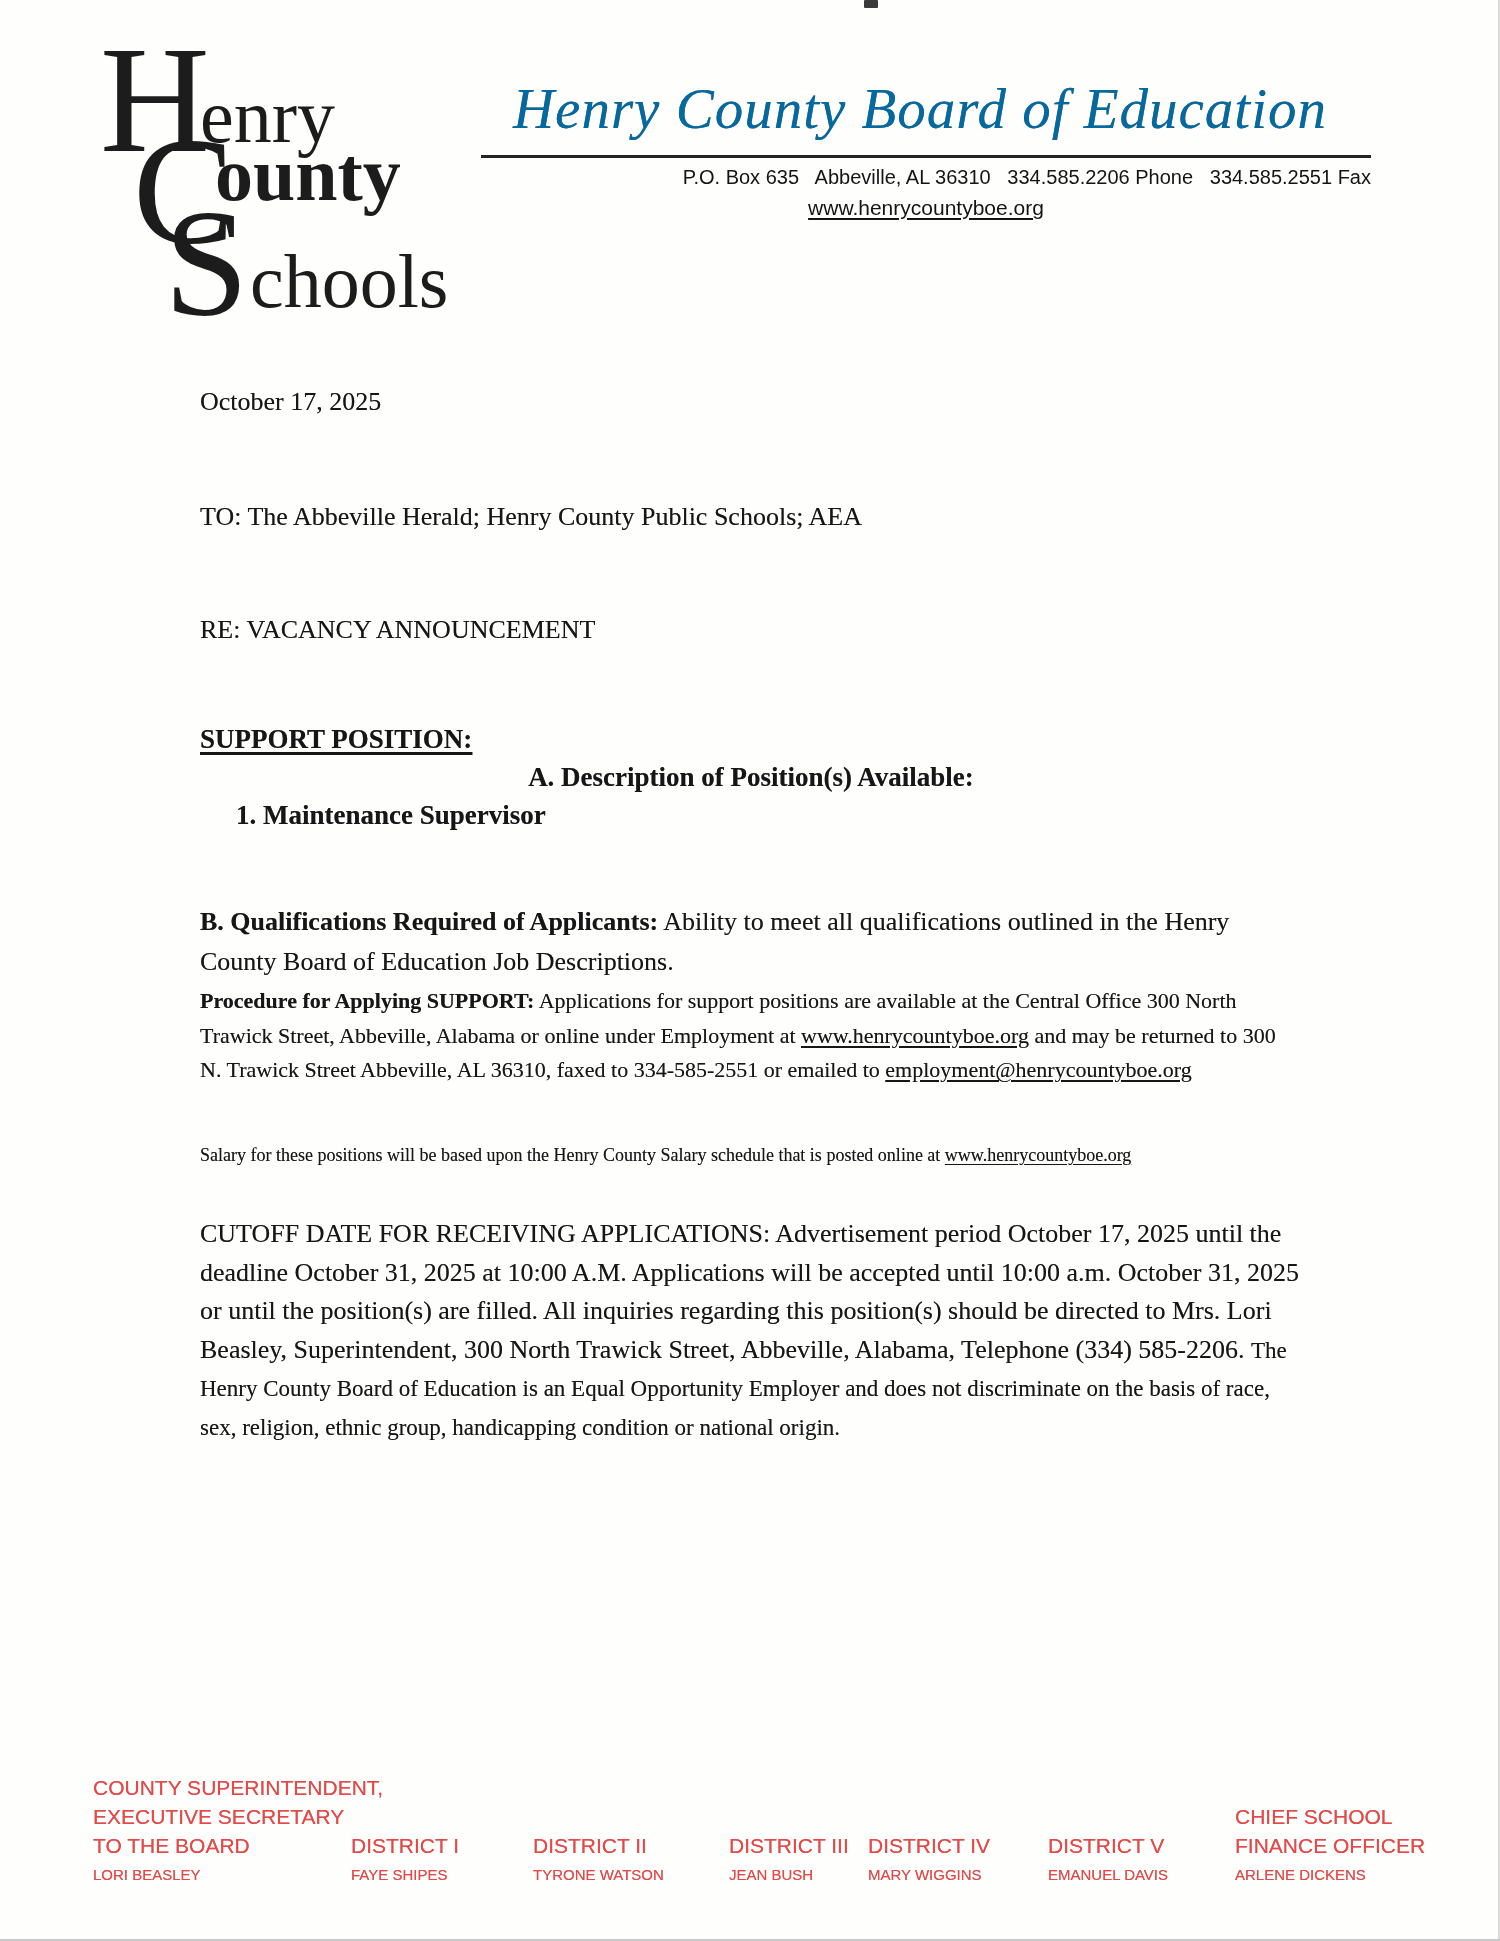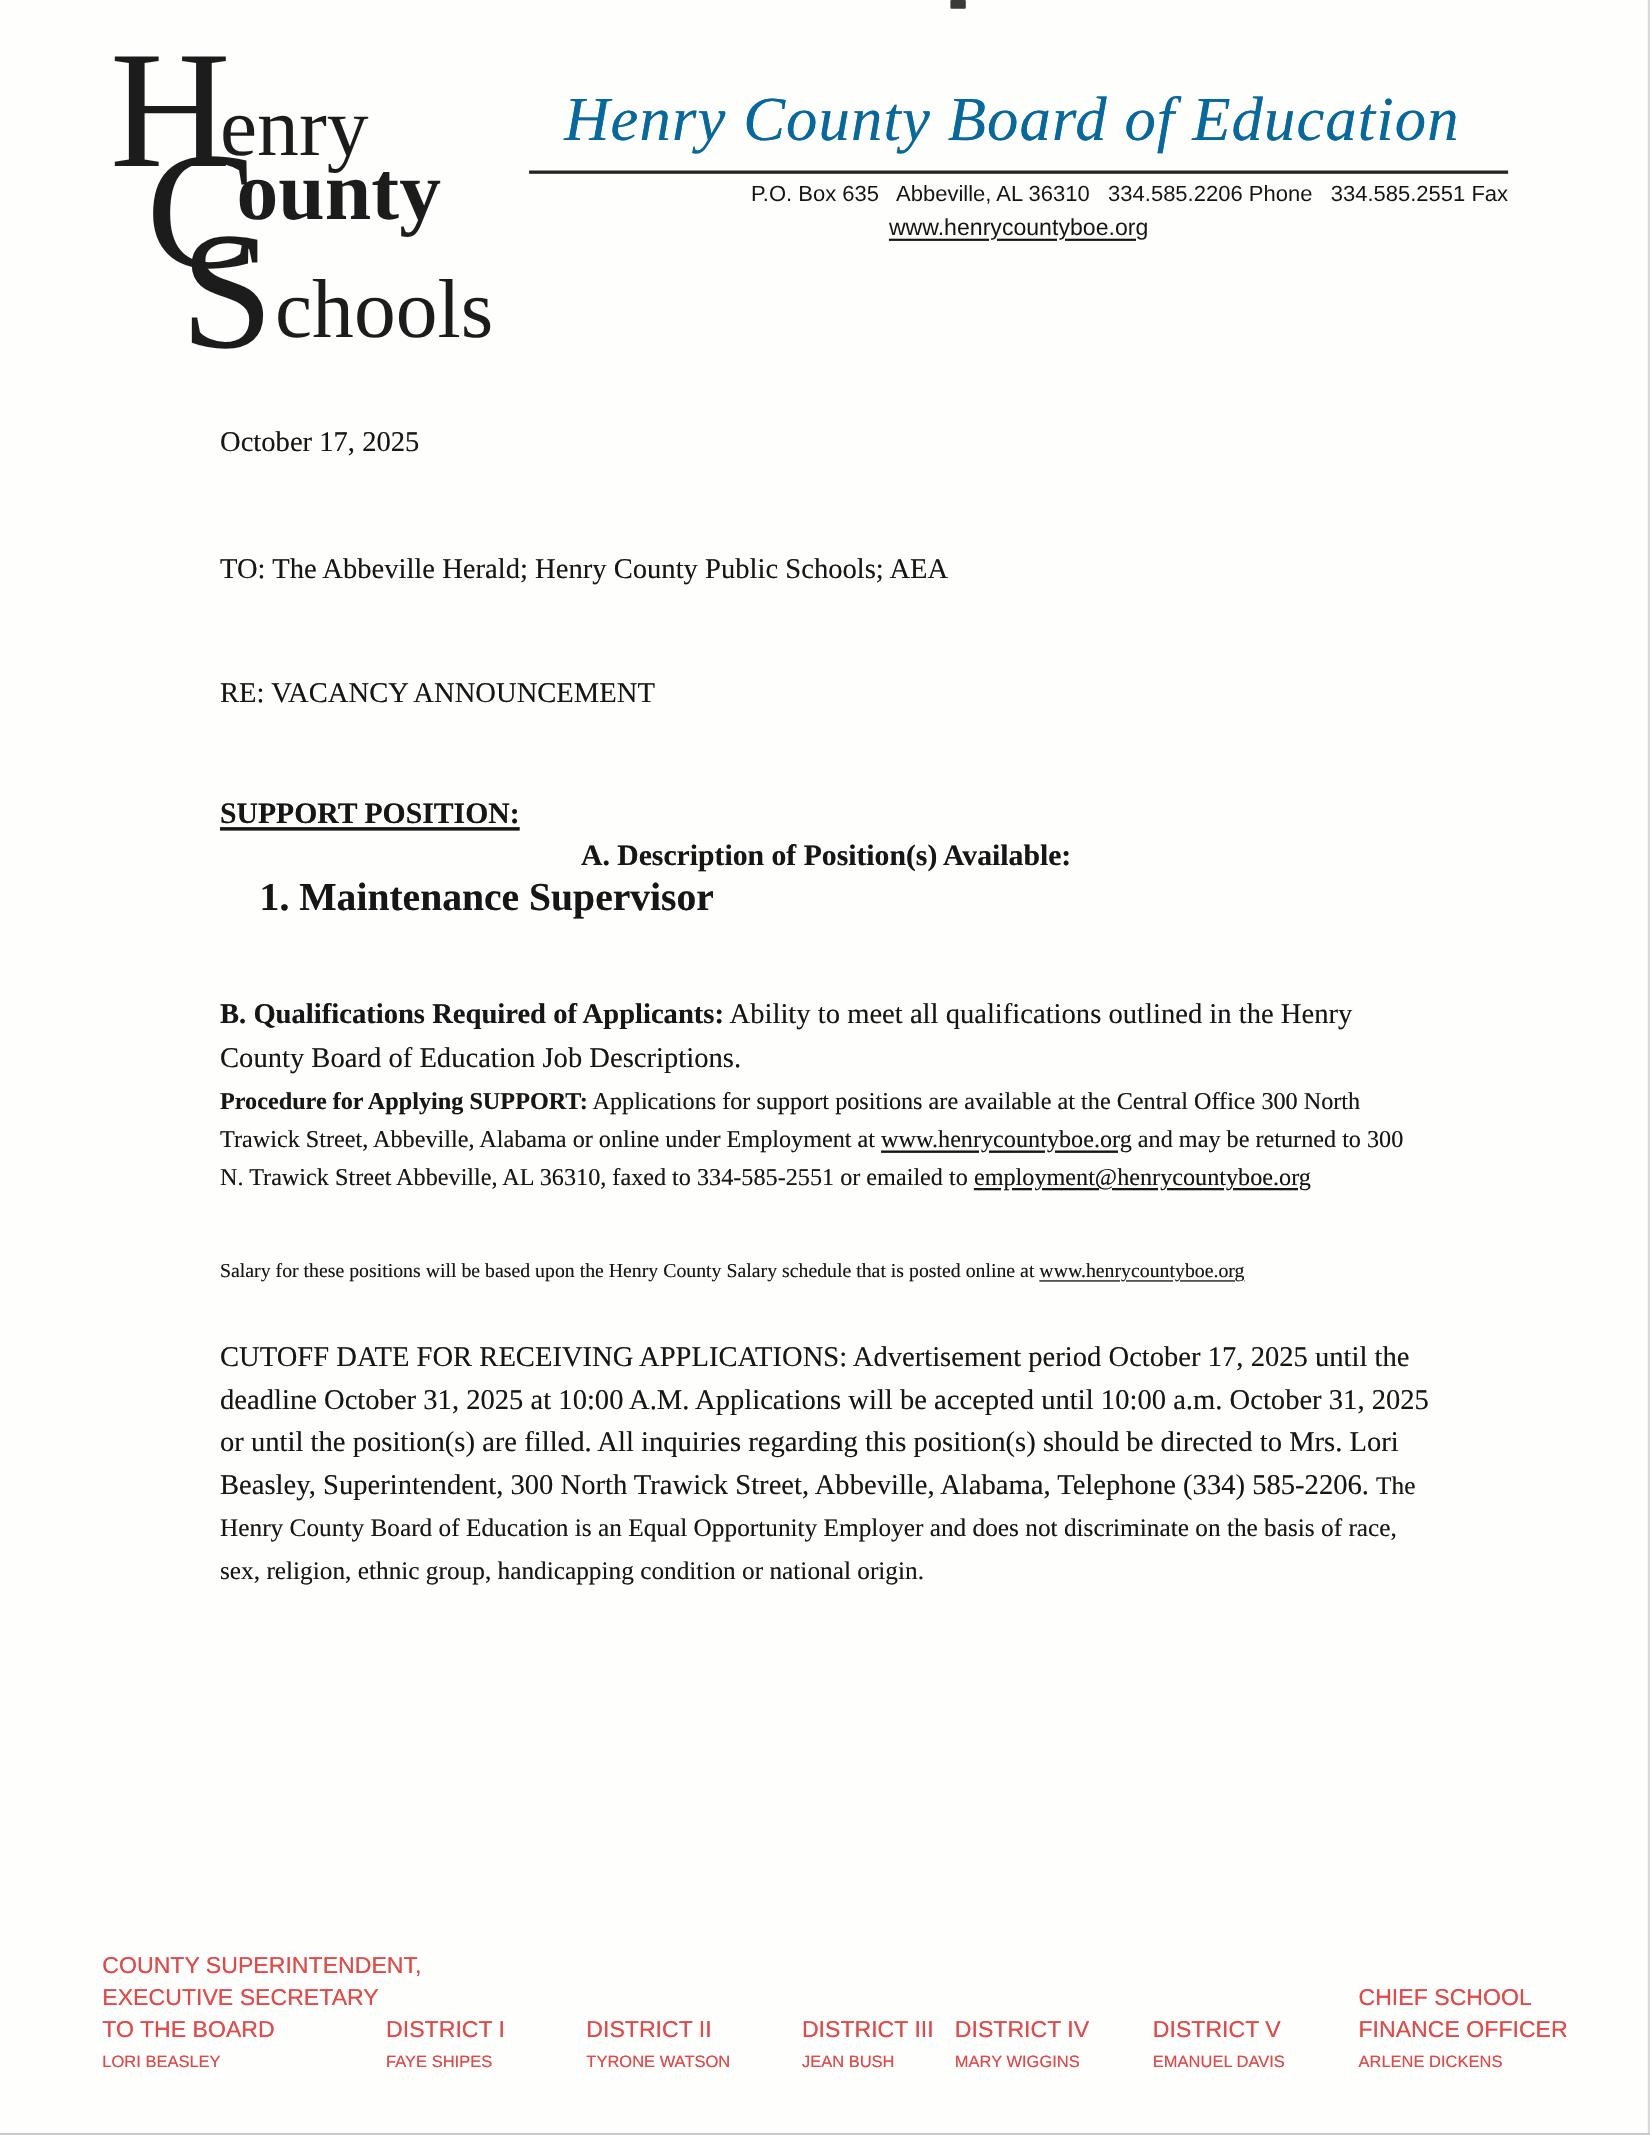--- a/index.html
+++ b/index.html
@@ -62,21 +62,21 @@
     font-size:26px; line-height:39px;
     text-shadow:0 0 0.5px rgba(0,0,0,0.45);
   }
   #p-date    { top:382px; }
   #p-to      { top:497px; }
   #p-from    { top:554px; }
   #p-re      { top:610px; }
   #p-support { top:720px; font-size:27px; font-weight:700; }
   #p-support span { text-decoration:underline; text-decoration-thickness:2.5px; text-underline-offset:4px; }
   #p-secta   { top:758px; font-size:27px; font-weight:700;text-align:center; }
-  #p-item    { top:796px; left:236px; font-size:36px; font-weight:700; }
+  #p-item    { top:796px; left:236px; font-size:27px; font-weight:700; }
   #p-sectb   { top:902px; line-height:40px; }
   #p-proc    { top:984px; font-size:22px; line-height:34.5px; }
   #p-salary  { top:1138px; font-size:18px; line-height:34px; }
   #p-cutoff  { top:1215px; line-height:38.5px; }
   .para .seg-b { font-weight:700; }
   .para .seg-u { text-decoration:underline; text-underline-offset:3px; }
   .para .seg-s { font-size:23px; line-height:34.5px; }
 
   
   .fcol {

